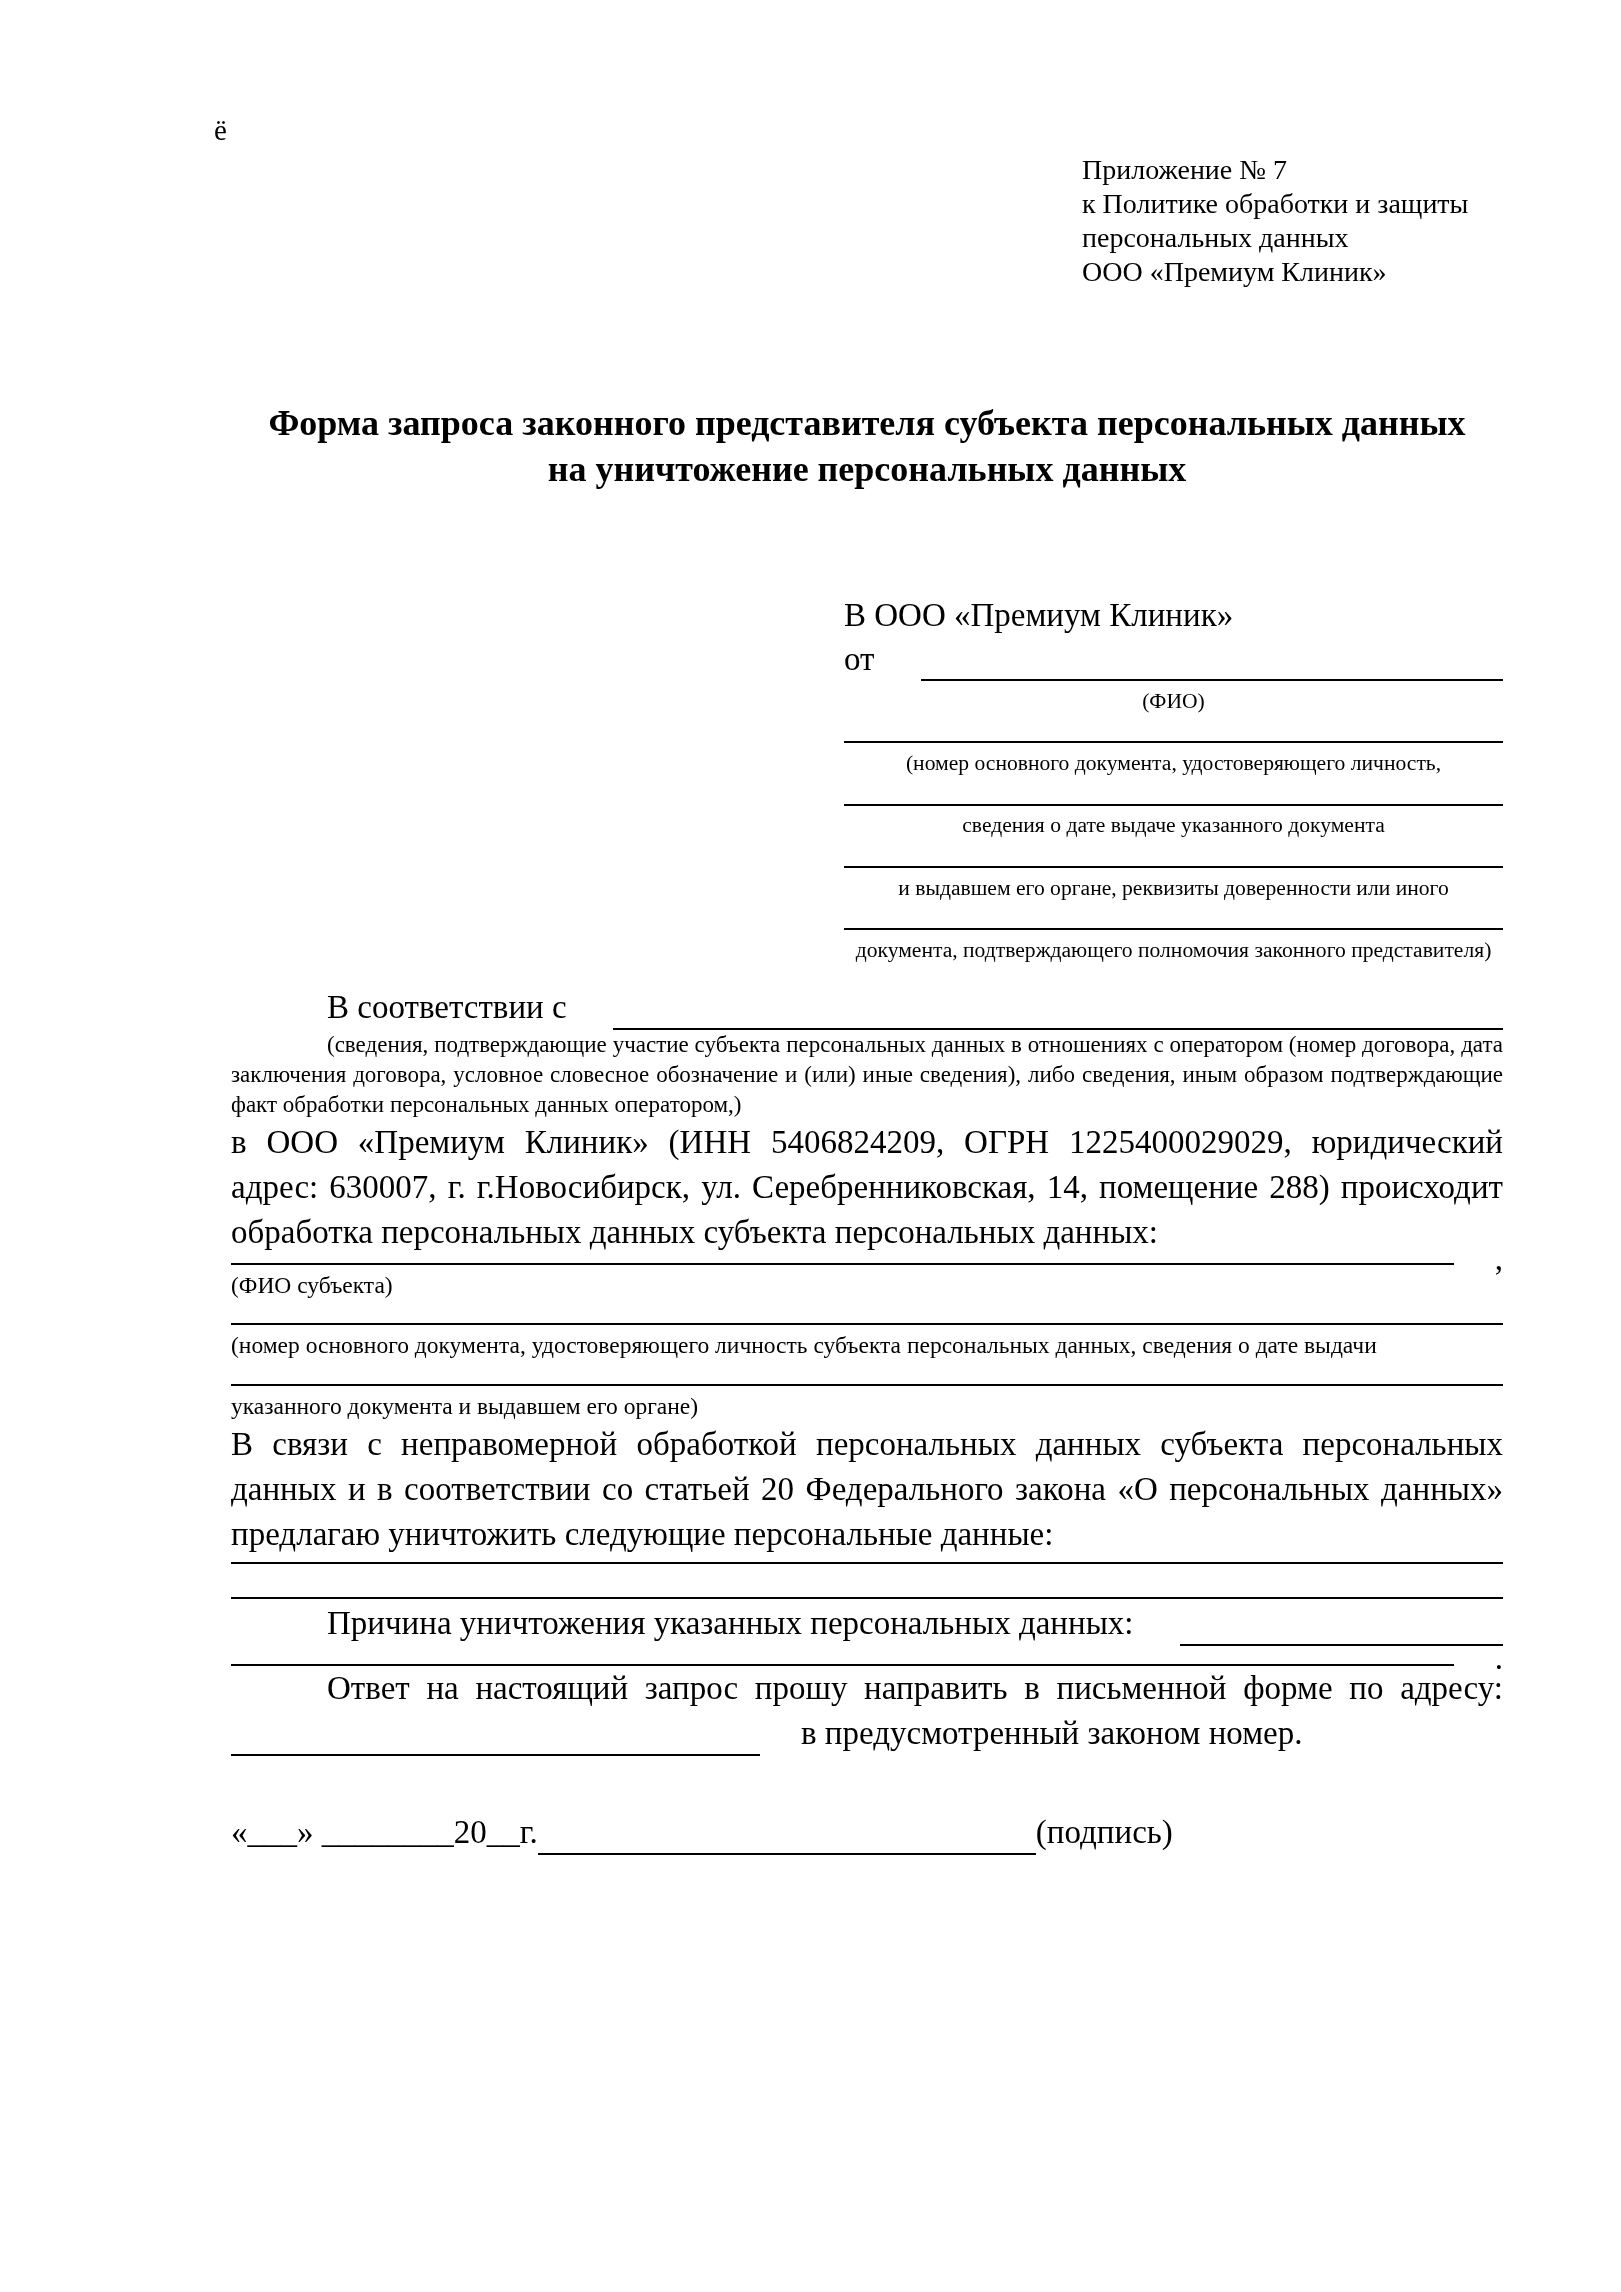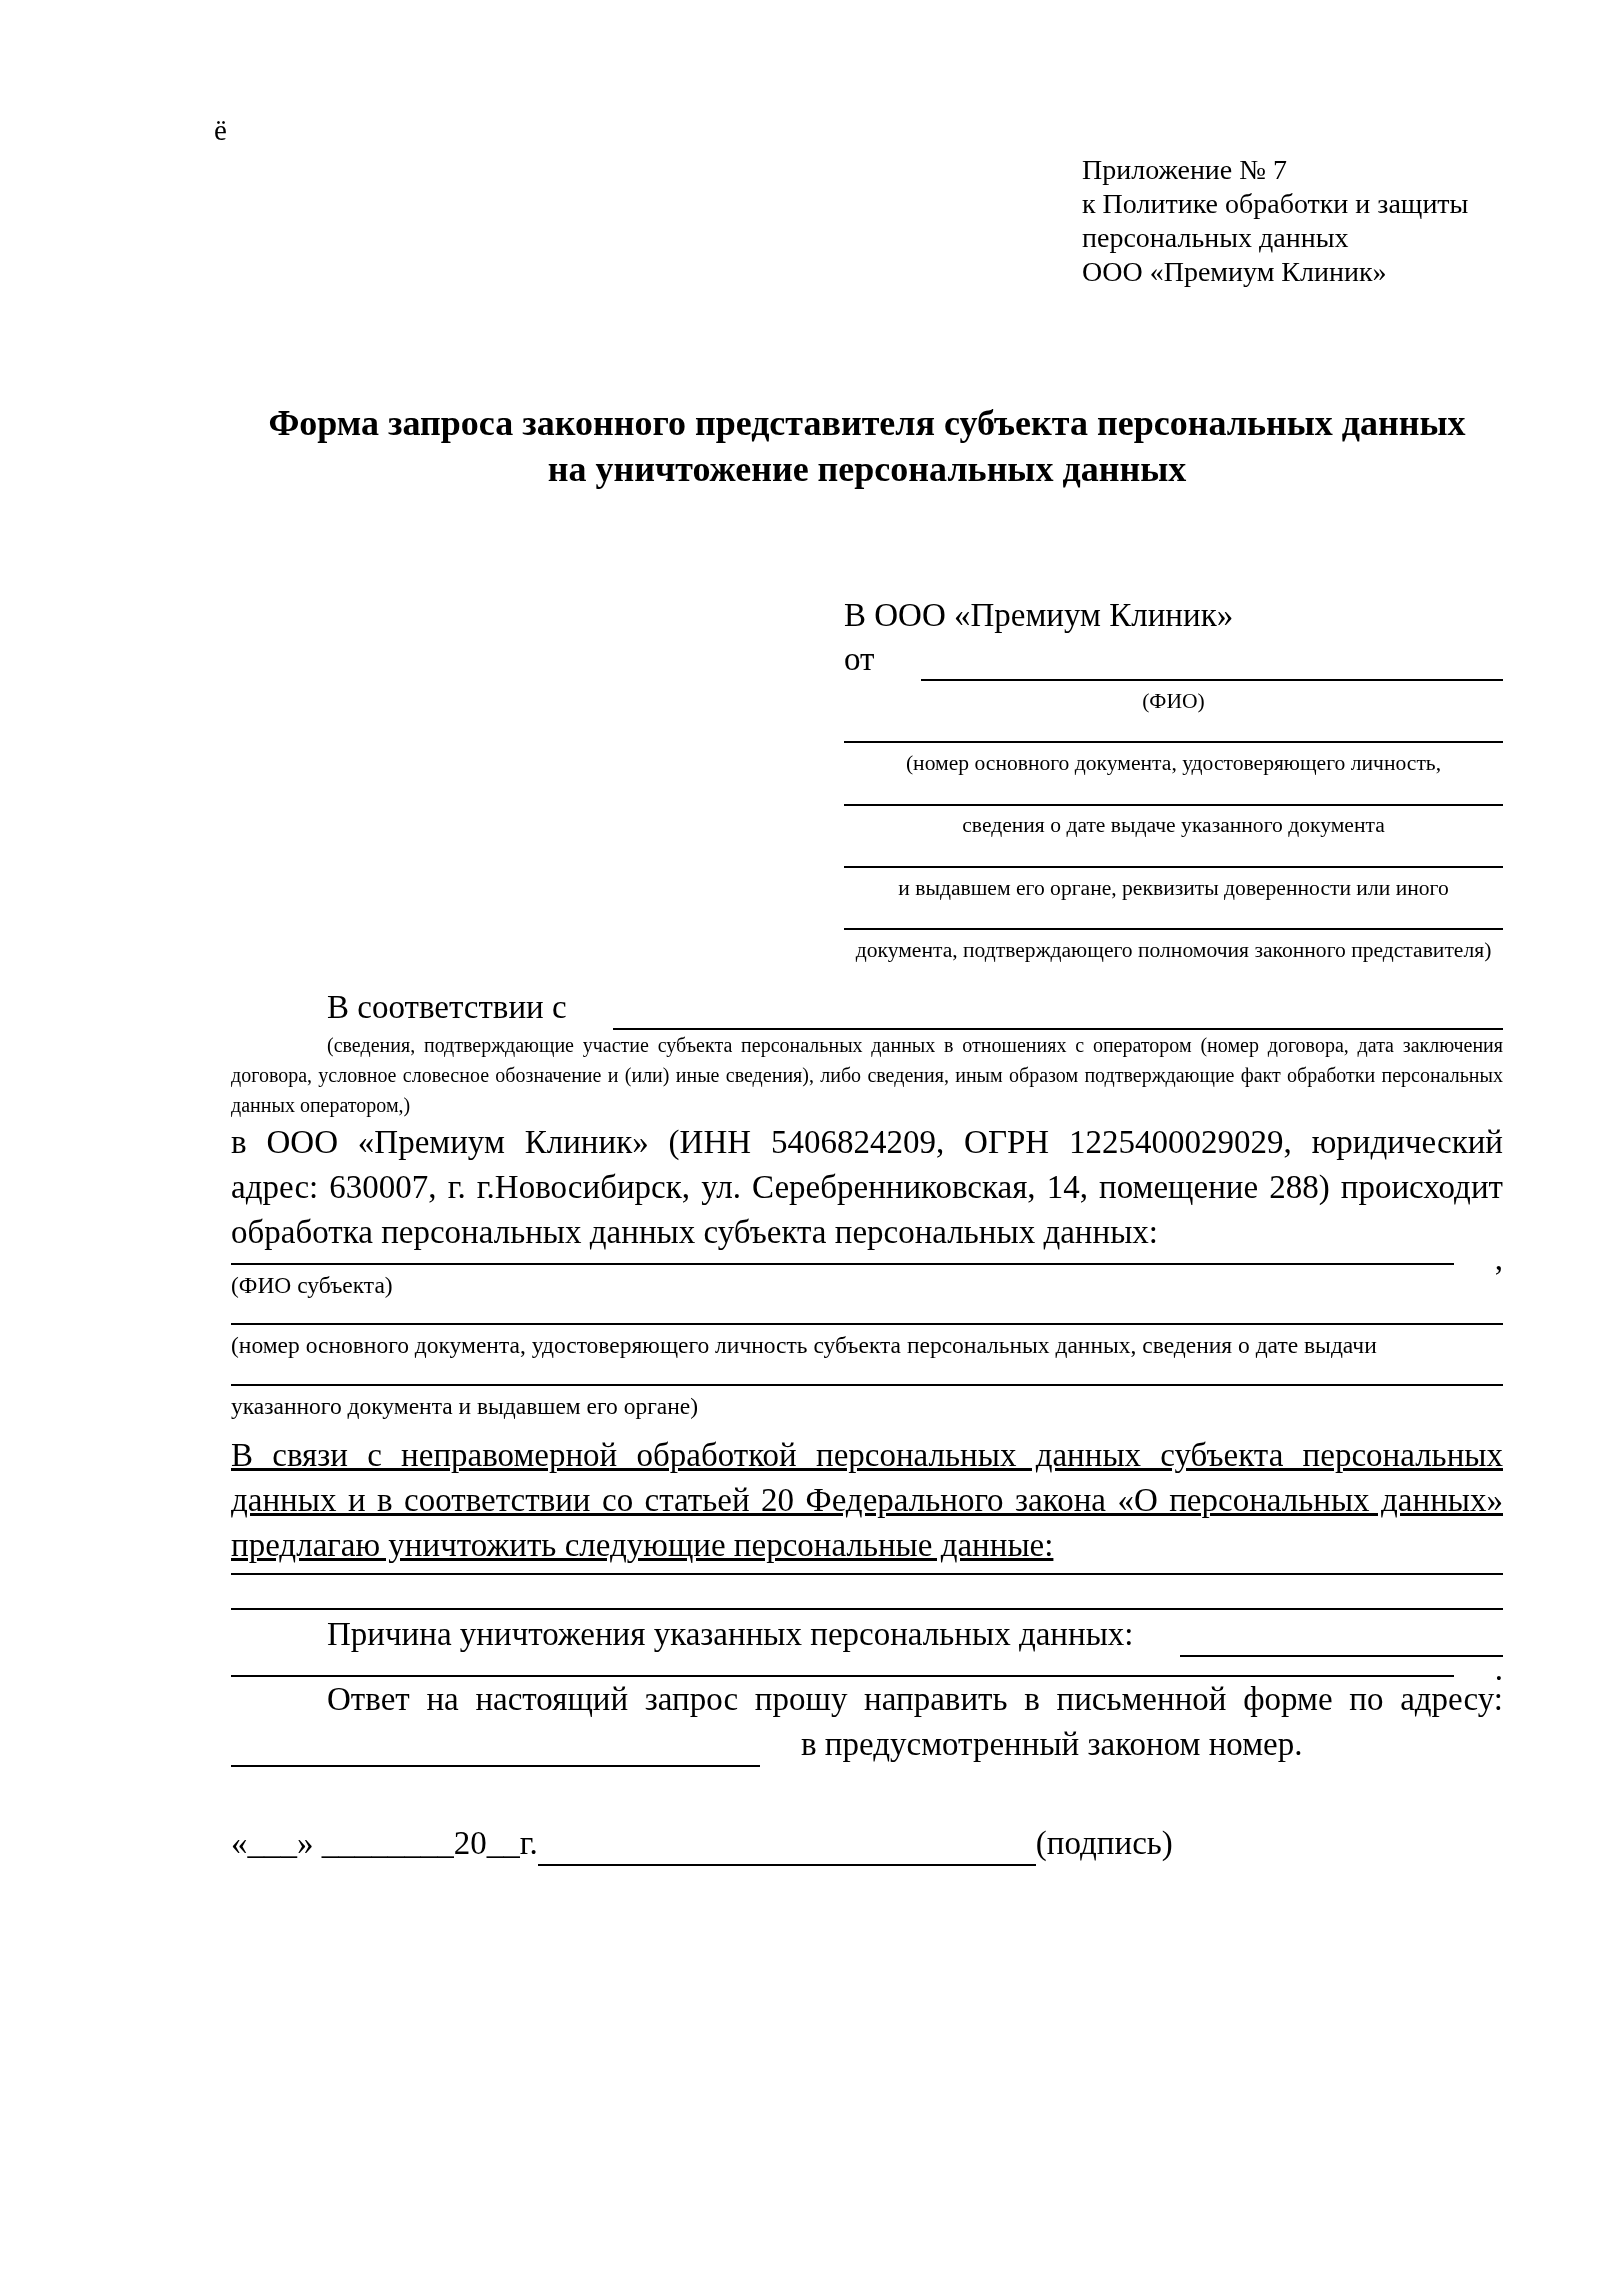--- a/index.html
+++ b/index.html
@@ -29,27 +29,27 @@
   .row{display:flex;gap:39px;}
   .from-row{line-height:44px;}
   .fill{flex:1;border-bottom:2.9px solid #000;}
   .row > .fill{margin-left:7.8px;}
   .cap{font-size:21.6px;line-height:25.5px;margin-top:7.8px;text-align:center;}
   .blank{height:29px;border-bottom:2.9px solid #000;}
 
   
   .accordance-row{line-height:45px;margin-top:21.6px;}
   .lead-indent{padding-left:96px;white-space:nowrap;}
-  .small-cap-para{font-size:20px;line-height:30px;margin:0;text-align:justify;text-indent:96px;}
+  .small-cap-para{font-size:23px;line-height:30px;margin:0;text-align:justify;text-indent:96px;}
   .para{margin:0;text-align:justify;line-height:45px;}
   .fio-row{height:9.8px;align-items:flex-end;}
   .fio-row .comma{line-height:9.8px;margin-left:2px;}
   .bcap{font-size:23.5px;line-height:29px;margin-top:5.9px;text-align:left;}
   .blank.b2{height:25.5px;}
-  .req-para{margin-top:12px;text-decoration:underline;}
+  .req-para{margin-top:1px;}
   .blank.b3{height:7.8px;}
   .blank.b4{height:35px;}
   .reason-row{line-height:45px;margin-top:2px;}
   .period-row{height:19.6px;align-items:flex-end;}
   .period-row .fill{margin-left:0;}
   .period-row .dot{line-height:13.7px;margin-left:2px;}
   .answer-para{text-align:justify;text-align-last:justify;text-indent:96px;line-height:45px;margin:0;}
   .tail-row{line-height:45px;}
   .tail-row .fill{margin-left:0;flex:0 0 529px;}
   .tail-row .tail-text{margin-left:2px;}

